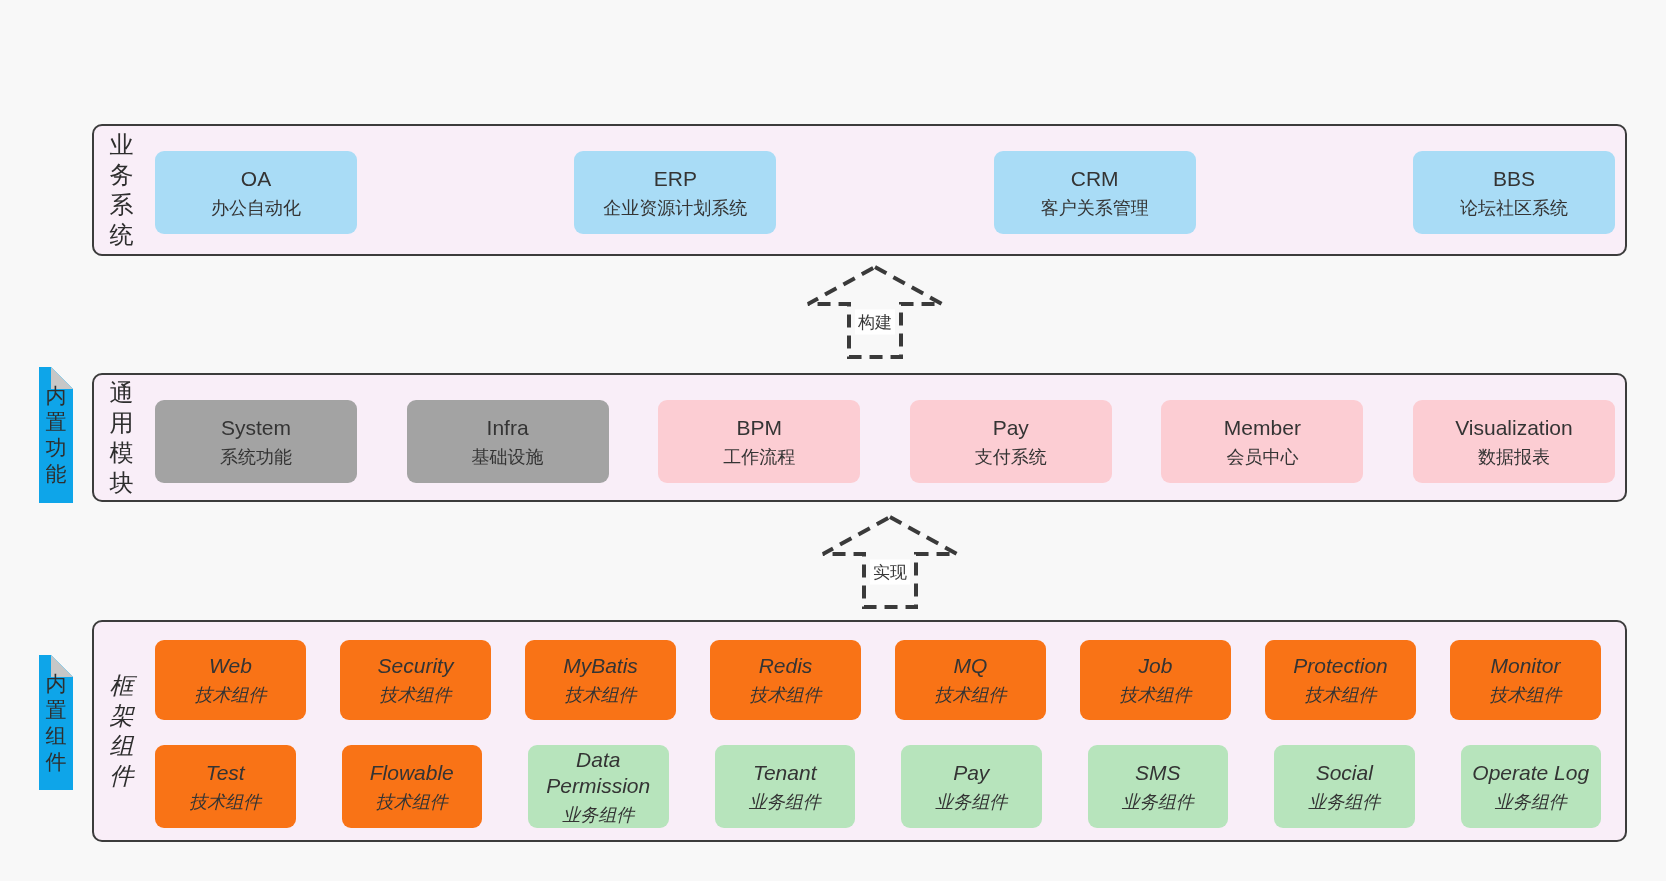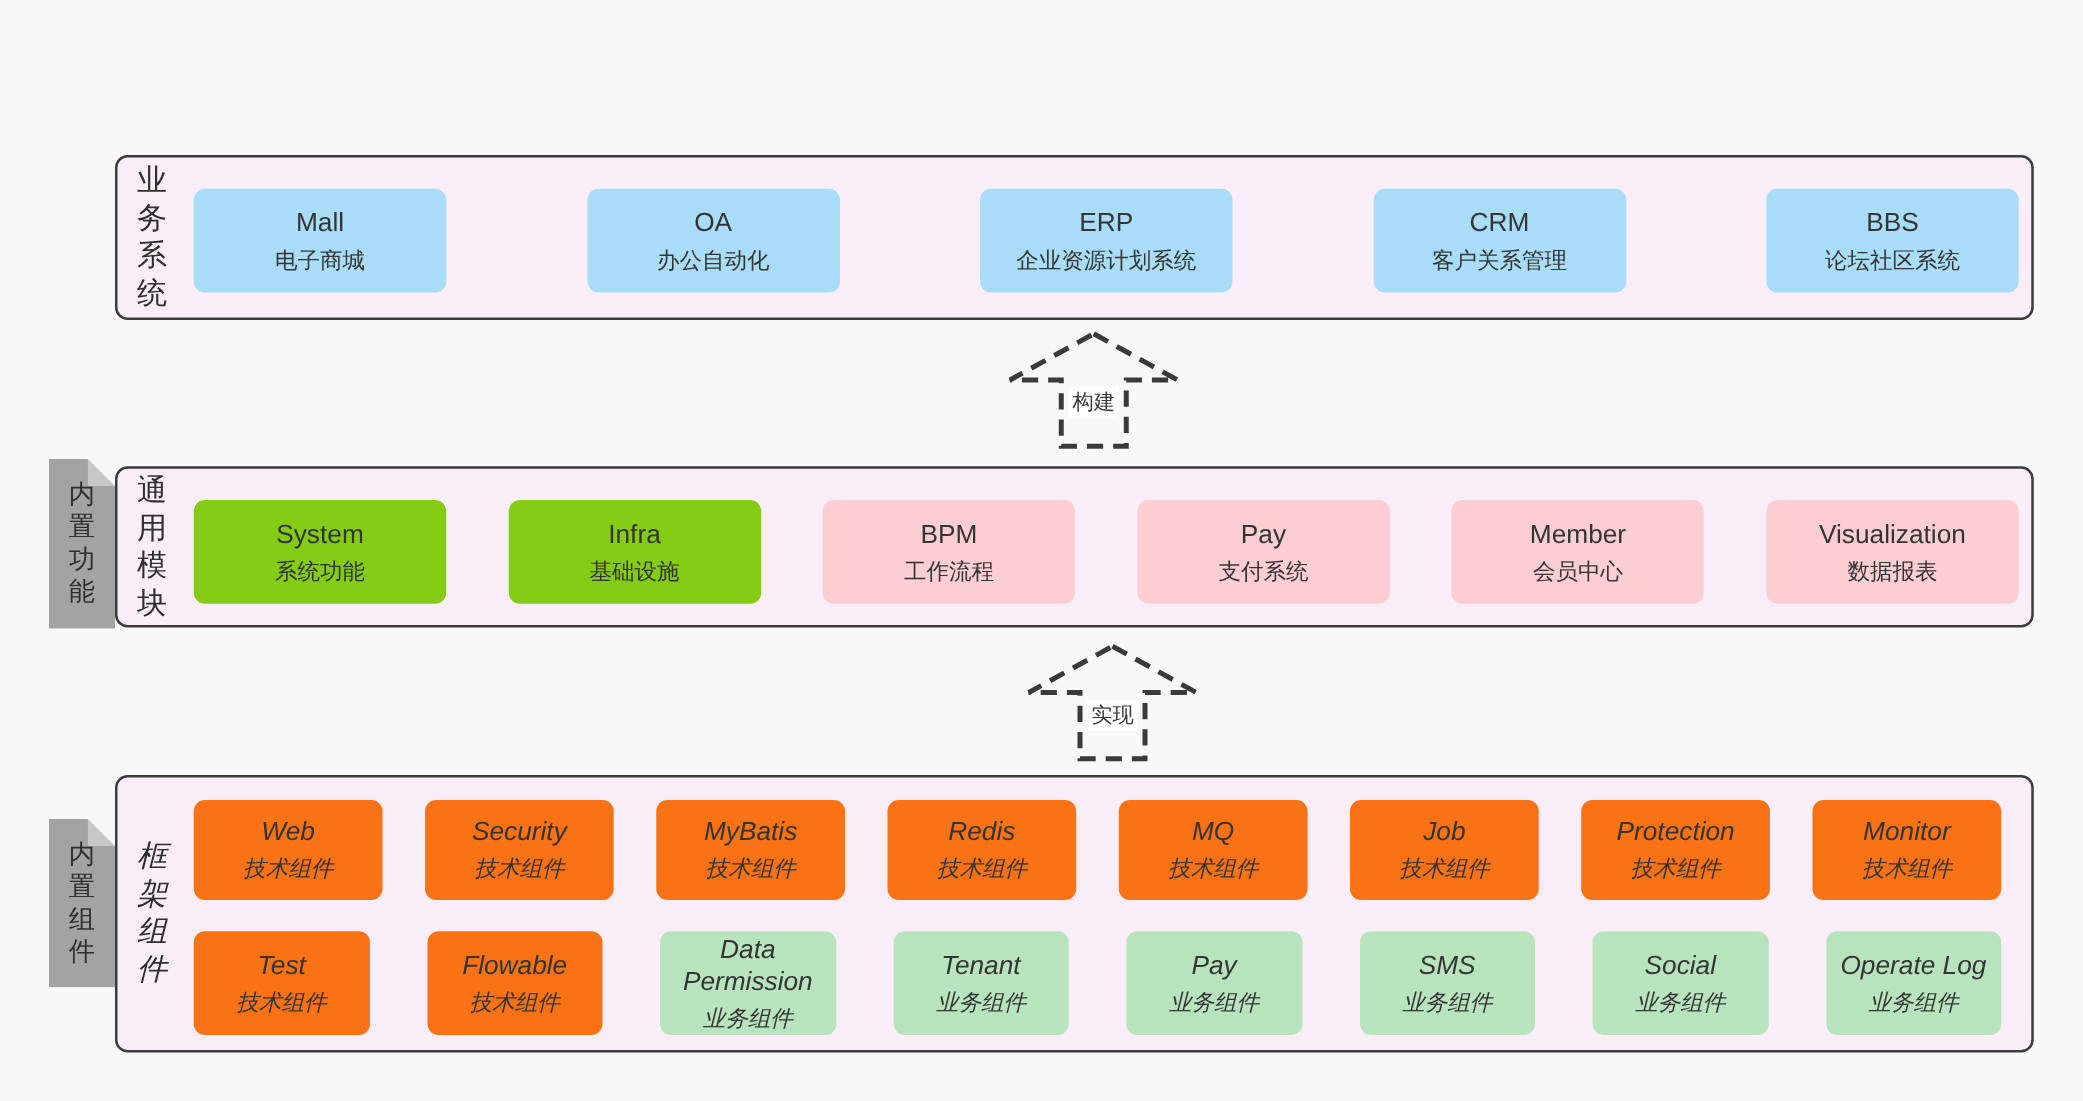--- a/index.html
+++ b/index.html
@@ -41,27 +41,27 @@
     border-radius:9px;
     display:flex;flex-direction:column;align-items:center;justify-content:center;
     text-align:center;line-height:1.25;
     box-sizing:border-box;padding:2px 4px;
   }
   .box .en{font-size:21px;}
   .box .zh{font-size:18px;margin-top:5px;}
   .wide{width:202px;}
   .narrow{width:151px;}
   .c-blue{background:#a9dcf6;}
-  .c-red{background:#84cc16;}
+  .c-red{background:#a3a3a3;}
   .c-pink{background:#fccdd3;}
   .c-green{background:#f97316;}
   .c-lgreen{background:#b7e4bc;}
 
   .sticky{
-    position:absolute;width:53px;background:#a3a3a3;
+    position:absolute;width:34px;background:#0ea5e9;
     clip-path:polygon(0 0, calc(100% - 22px) 0, 100% 22px, 100% 100%, 0 100%);
   }
   #sticky-modules{left:39px;top:367px;height:136px;}
   #sticky-components{left:39px;top:655px;height:135px;}
   .sticky .fold{
     position:absolute;top:0;right:0;width:22px;height:22px;
     background:#c7c7c7;
     clip-path:polygon(0 0, 100% 100%, 0 100%);
   }
   .sticky .stext-wrap{
@@ -85,24 +85,20 @@
 </style>
 </head>
 <body>
 
 <div class="panel" id="panel-business">
   <div class="vlabel-wrap">
     <div class="vlabel">业务系统</div>
   </div>
   <div class="row">
     <div class="box wide c-blue">
-      <div class="en">Mall</div>
-      <div class="zh">电子商城</div>
-    </div>
-    <div class="box wide c-blue">
       <div class="en">OA</div>
       <div class="zh">办公自动化</div>
     </div>
     <div class="box wide c-blue">
       <div class="en">ERP</div>
       <div class="zh">企业资源计划系统</div>
     </div>
     <div class="box wide c-blue">
       <div class="en">CRM</div>
       <div class="zh">客户关系管理</div>

